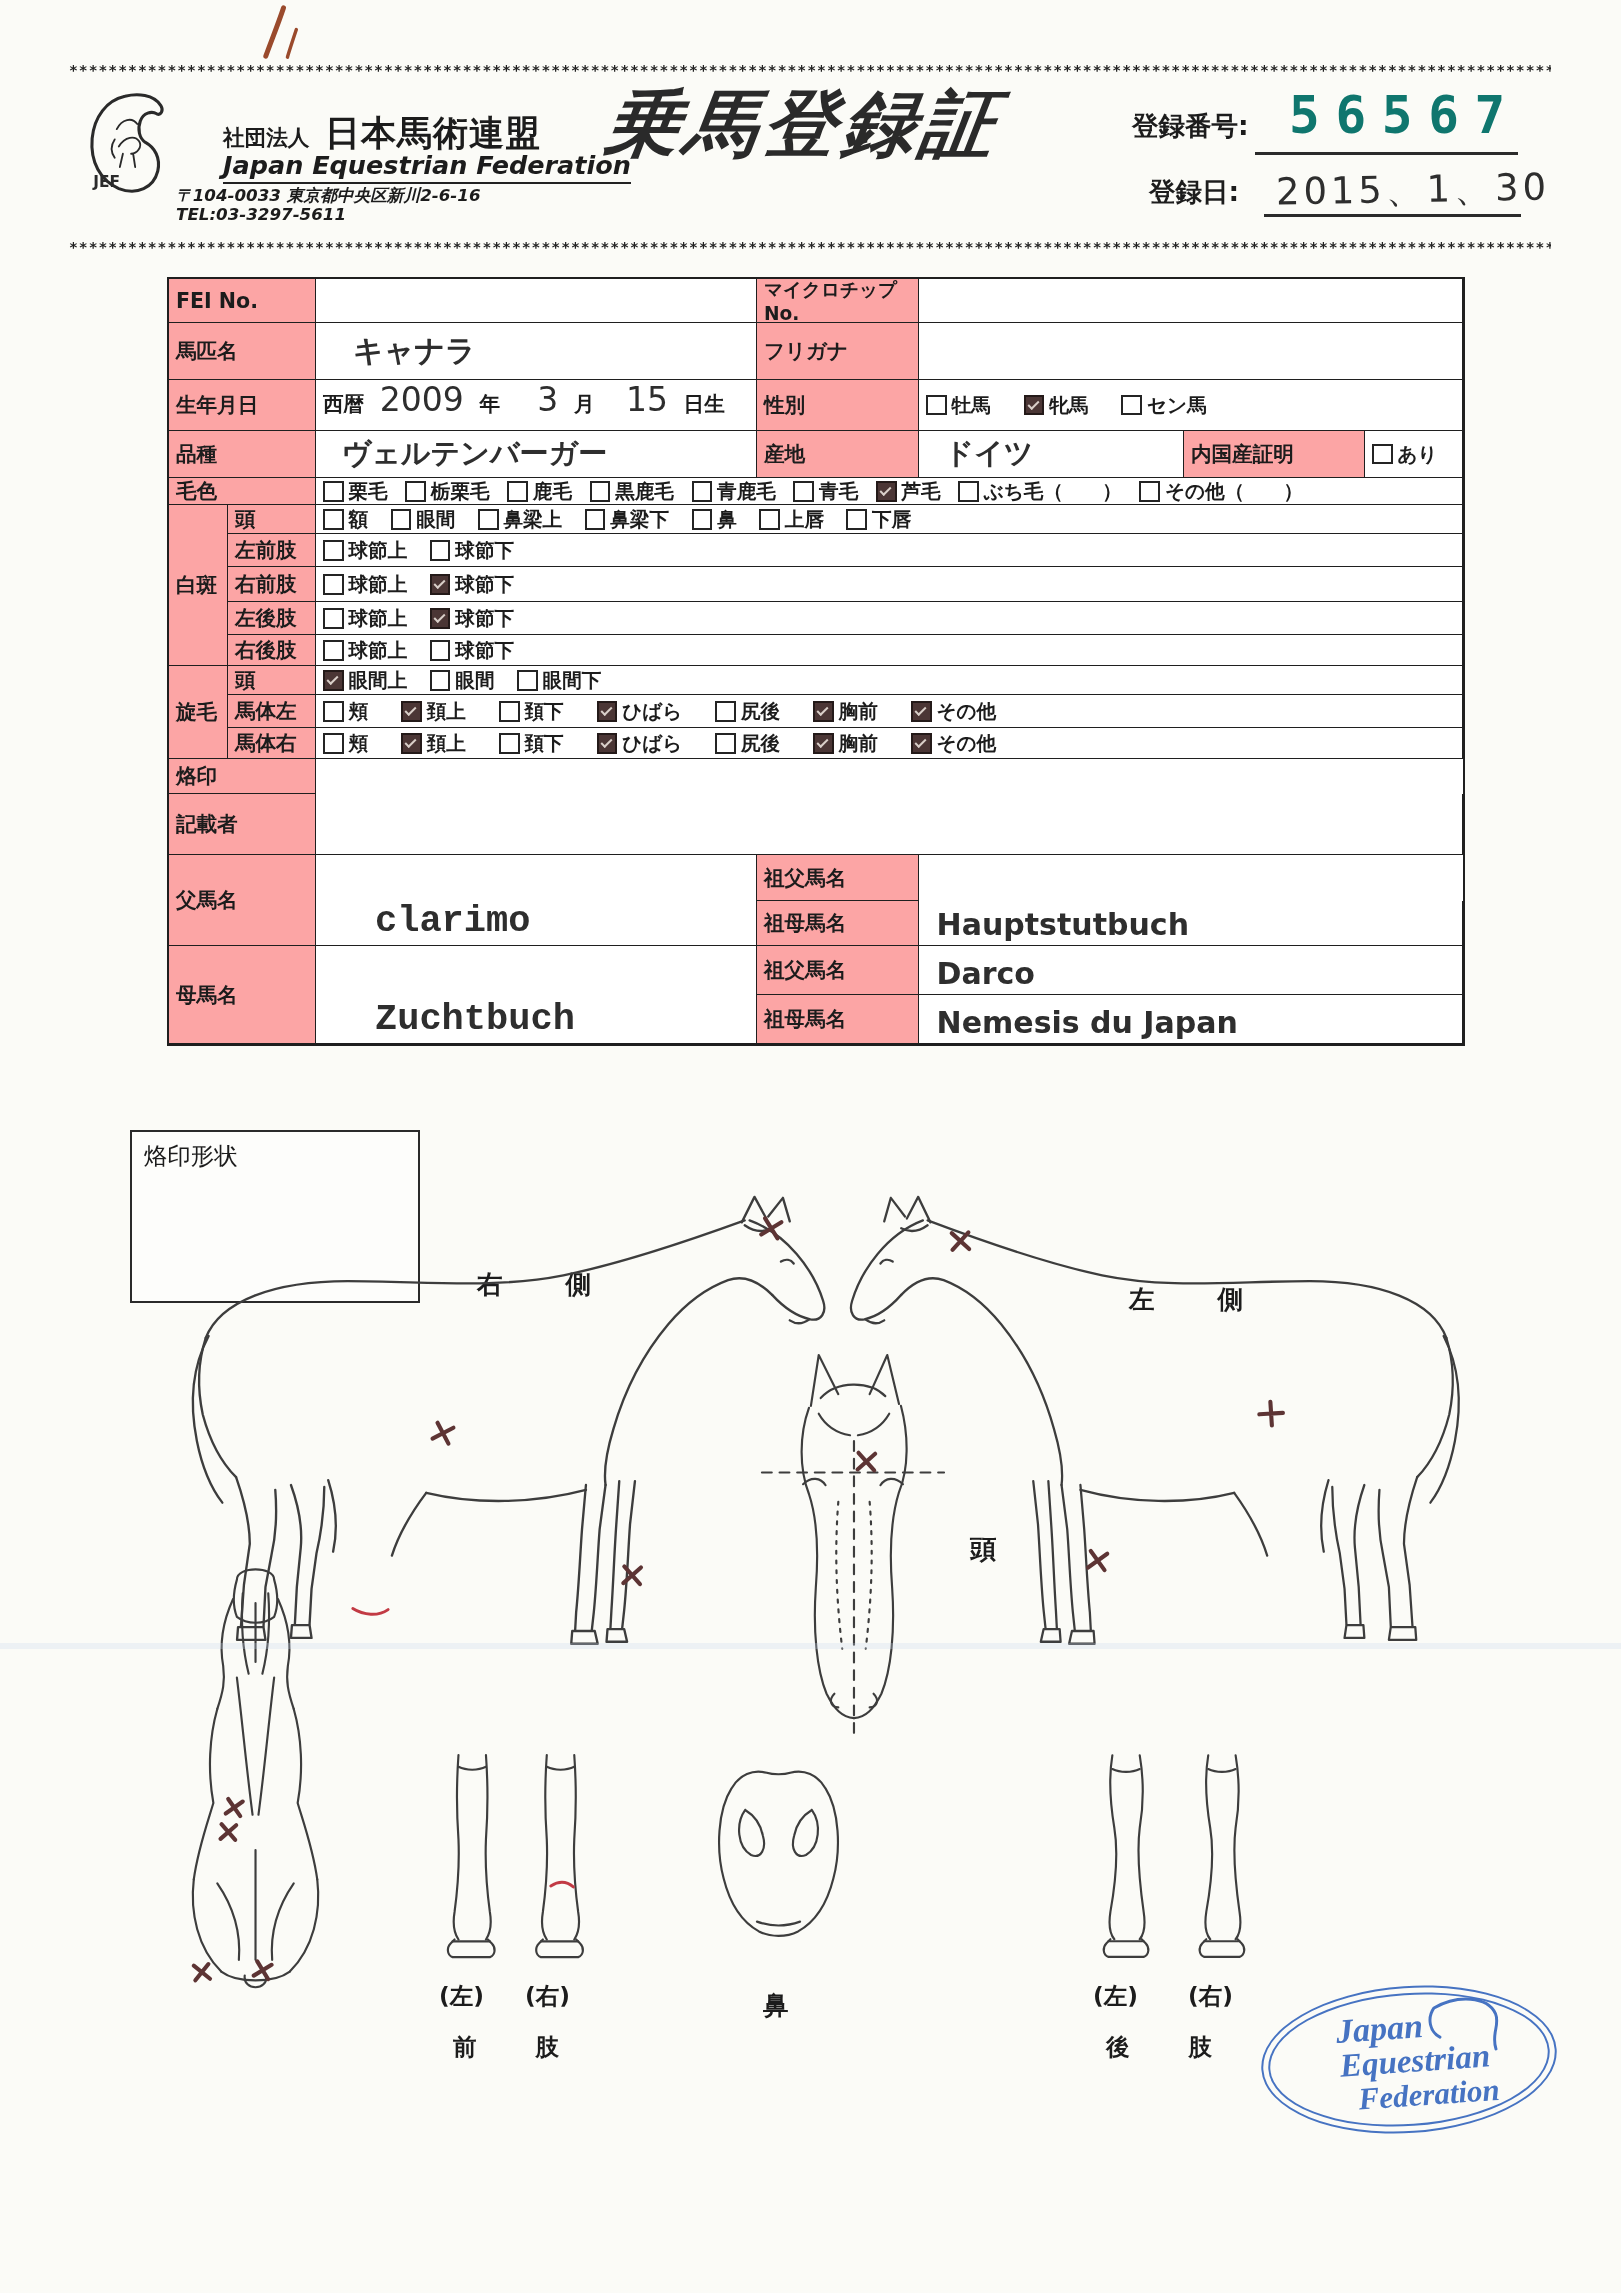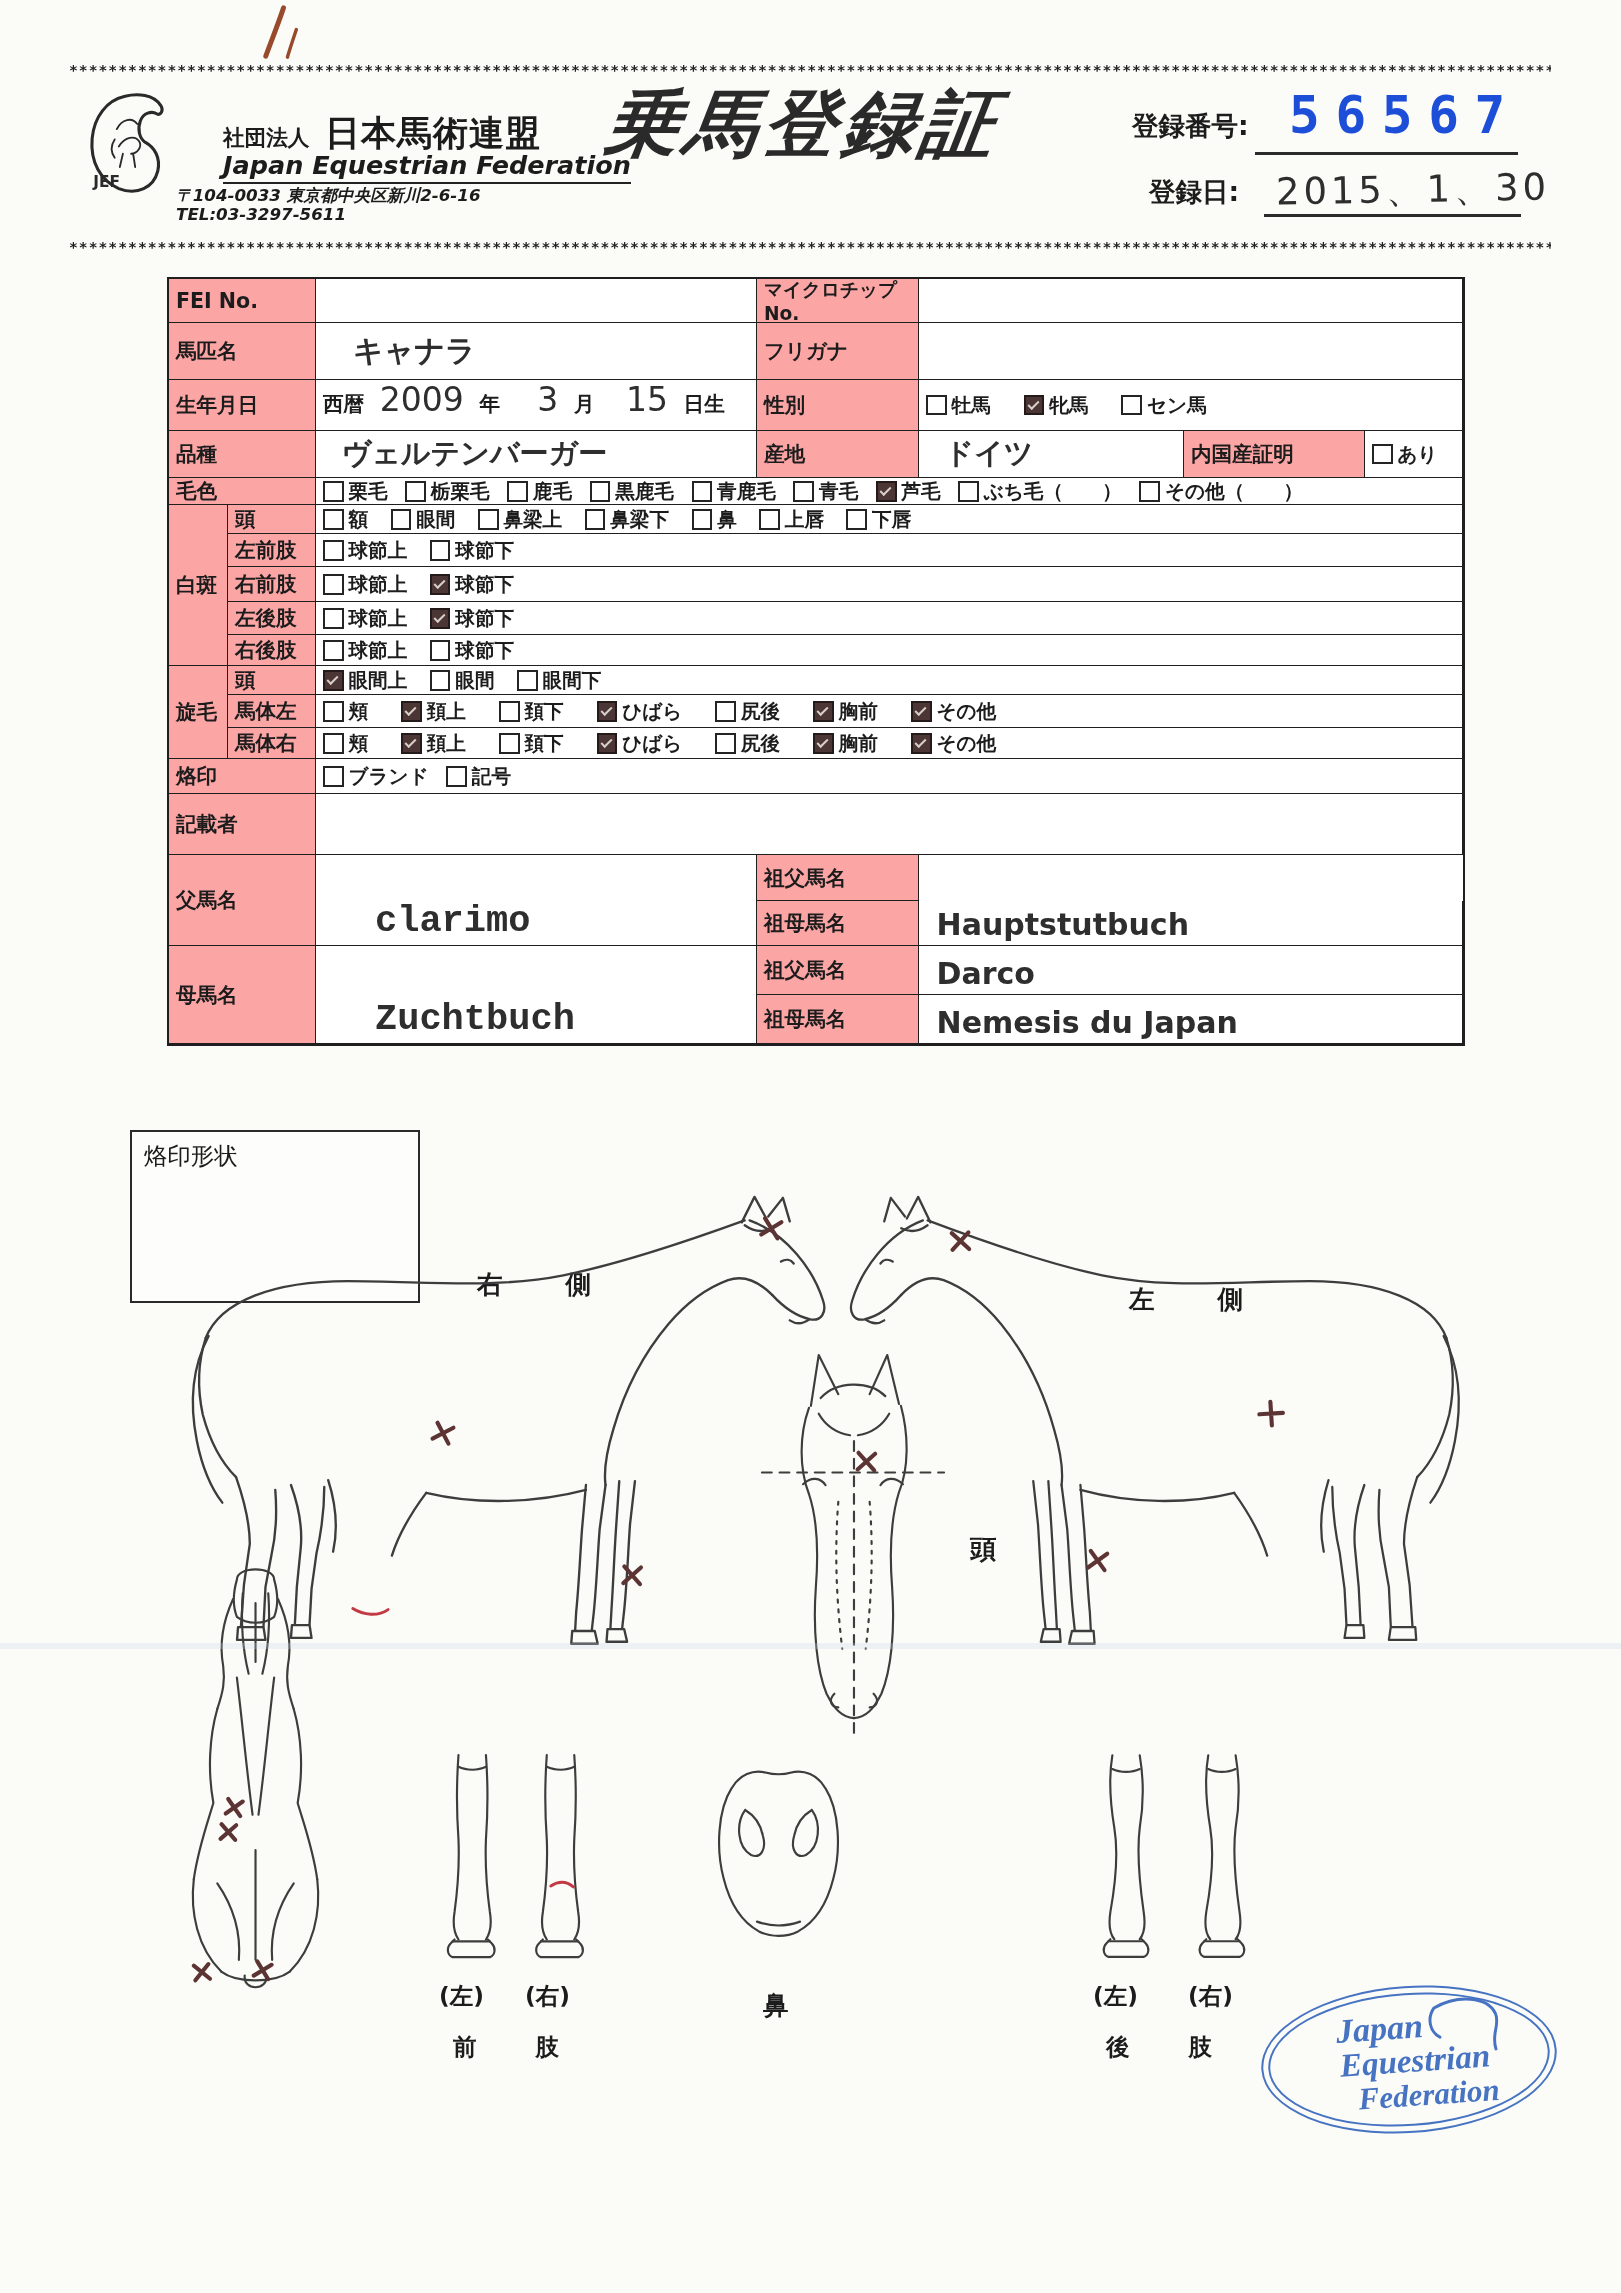--- a/index.html
+++ b/index.html
@@ -9,21 +9,21 @@
   
   .sep{position:absolute;left:69px;width:1482px;height:17.6px;overflow:hidden;white-space:nowrap;
        font-family:"DejaVu Sans Mono",monospace;font-size:14.7px;letter-spacing:1px;color:#222;font-weight:bold;}
   
   .org-type{font-size:21.6px;font-weight:bold;}
   .org-name{font-size:35px;font-weight:bold;letter-spacing:1px;}
   .org-en{font-size:25.5px;font-weight:bold;font-style:italic;border-bottom:2.9px solid #222;padding-bottom:2px;display:inline-block;}
   .org-addr,.org-tel{font-size:16.7px;font-weight:bold;font-style:italic;line-height:1.15;}
   .doc-title{font-size:73px;font-weight:900;font-style:italic;letter-spacing:5.9px;transform:skewX(-8deg);color:#2a2a2a;}
   .reg-label{font-size:26.5px;font-weight:bold;}
-  .reg-no{font-family:"DejaVu Sans Mono",monospace;font-size:51px;font-weight:bold;letter-spacing:15.7px;color:#1d4ed8;}
+  .reg-no{font-family:"DejaVu Sans Mono",monospace;font-size:51px;font-weight:bold;letter-spacing:15.7px;color:#0f766e;}
   .hand{font-family:"DejaVu Sans",sans-serif;font-weight:normal;color:#2e2e2e;}
   .reg-date{font-size:37px;transform:rotate(-1deg);letter-spacing:3.9px;}
   .uline{position:absolute;height:2.9px;background:#2b2b2b;}
   
   .formgrid{position:absolute;left:167px;top:277px;width:1294px;display:grid;
             grid-template-columns:59px 88px 441px 162px 265px 181px 98px;
             grid-template-rows:44px 57px 51px 47px 27.4px 29px 33px 35px 33px 31px 29px 33px 31px 35px 61px 46px 45px 49px 49px;
             border:2px solid #1f1f1f;background:#fff;}
   .cell{position:relative;display:flex;align-items:center;padding:0 6.9px;border-right:1px solid #1f1f1f;
         border-bottom:1px solid #1f1f1f;background:#fff;font-size:20.6px;font-weight:bold;overflow:hidden;}
@@ -370,30 +370,20 @@
           <span class="cb on"></span>
           <span>胸前</span>
         </span>
         <span class="ck-item">
           <span class="cb on"></span>
           <span>その他</span>
         </span>
       </div>
 
     <div class="cell lab" style="grid-area:14/1/15/3">烙印</div>
-    <div class="cell checks" style="grid-area:14/3/15/8">
-        <span class="ck-item">
-          <span class="cb"></span>
-          <span>ブランド</span>
-        </span>
-        <span class="ck-item">
-          <span class="cb"></span>
-          <span>記号</span>
-        </span>
-      </div>
 
     <div class="cell lab" style="grid-area:15/1/16/3">記載者</div>
     <div class="cell" style="grid-area:15/3/16/8"></div>
 
     <div class="cell lab" style="grid-area:16/1/18/3">父馬名</div>
     <div class="cell hand pedname" style="grid-area:16/3/18/4">clarimo</div>
     <div class="cell lab" style="grid-area:16/4/17/5">祖父馬名</div>
     <div class="cell lab" style="grid-area:17/4/18/5">祖母馬名</div>
     <div class="cell hand gname" style="grid-area:17/5/18/8">Hauptstutbuch</div>
 

